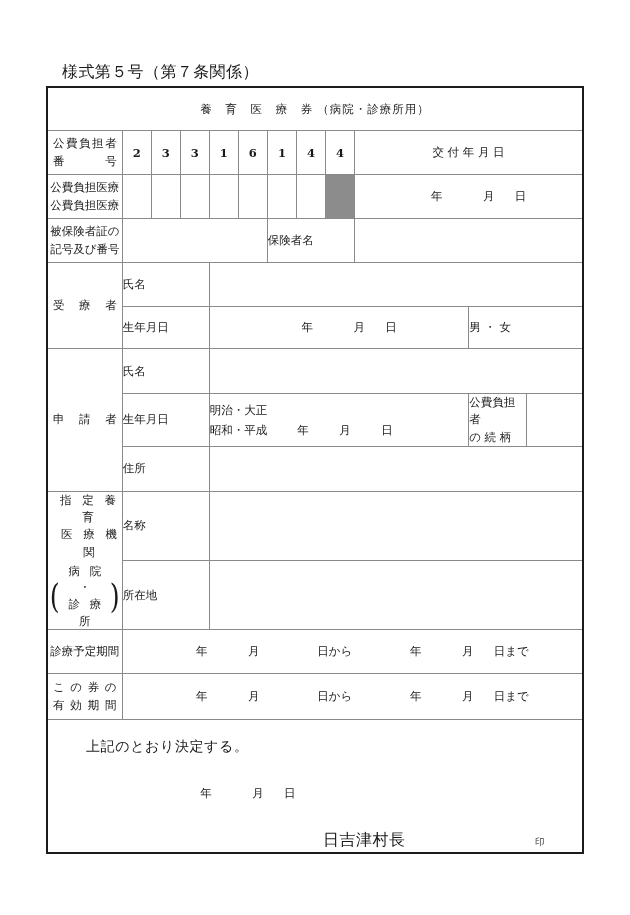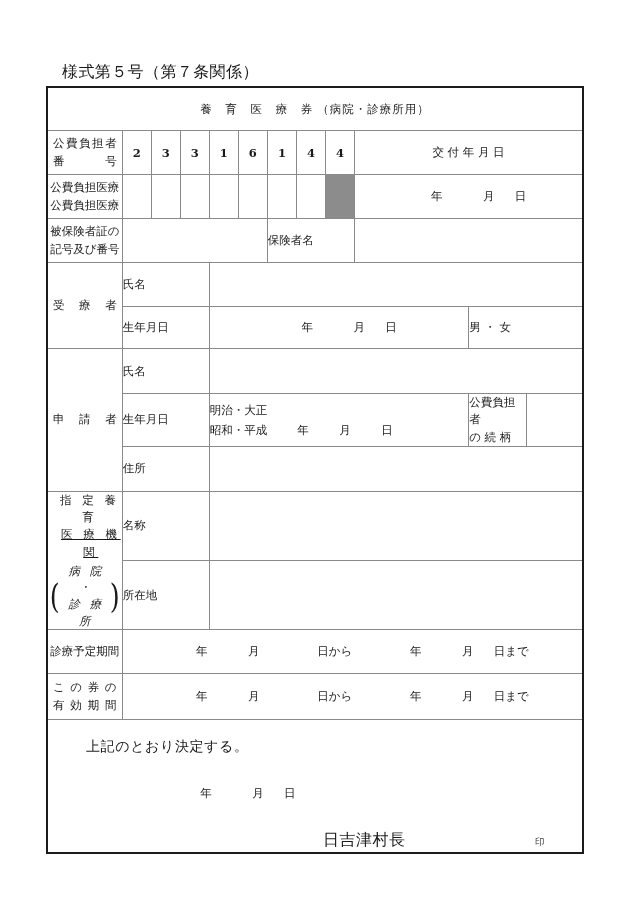--- a/index.html
+++ b/index.html
@@ -114,42 +114,41 @@
   }
 
   
   .inst-label {
     text-align: center;
     font-size: 11.5px;
     line-height: 1.5;
     padding: 4px 2px;
   }
   .inst-label .row1 { letter-spacing: 3.6px; padding-left: 10px; display:block;}
-  .inst-label .row2 { letter-spacing: 3.6px; padding-left: 12px; display:block;text-decoration:underline;}
+  .inst-label .row2 { letter-spacing: 3.6px; padding-left: 12px; display:block;}
   .bracket-wrap {
     display: flex;
     align-items: center;
     justify-content: center;
     margin-top: 2px;
   }
   .bracket {
     font-size: 34px;
     line-height: 0.9;
     font-family: "DejaVu Serif", "Liberation Serif", serif;
     color: #1a1a1a;
     transform: scaleX(0.75);
     display: inline-block;
   }
   .bracket-inner {
     display: inline-block;
     line-height: 1.45;
     font-size: 11.5px;
     text-align: center;
     padding: 0 1px;
-    font-style: italic;
   }
   .bracket-inner span { display: block; letter-spacing: 3px; padding-left:3px;}
 
   
   .era-cell {
     padding: 5px 0 5px 14px;
     font-size: 11.5px;
     line-height: 1.75;
     text-align: left;
   }

